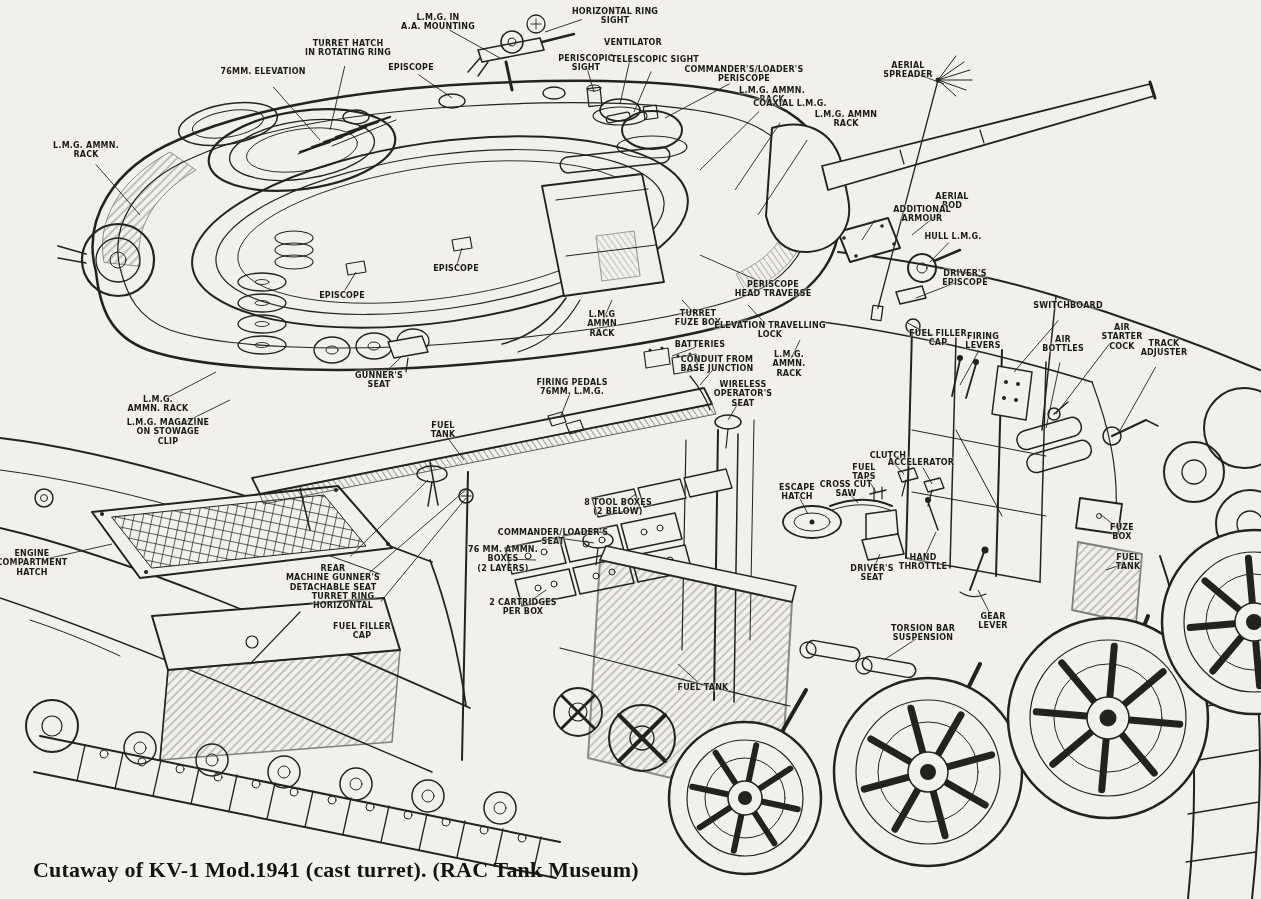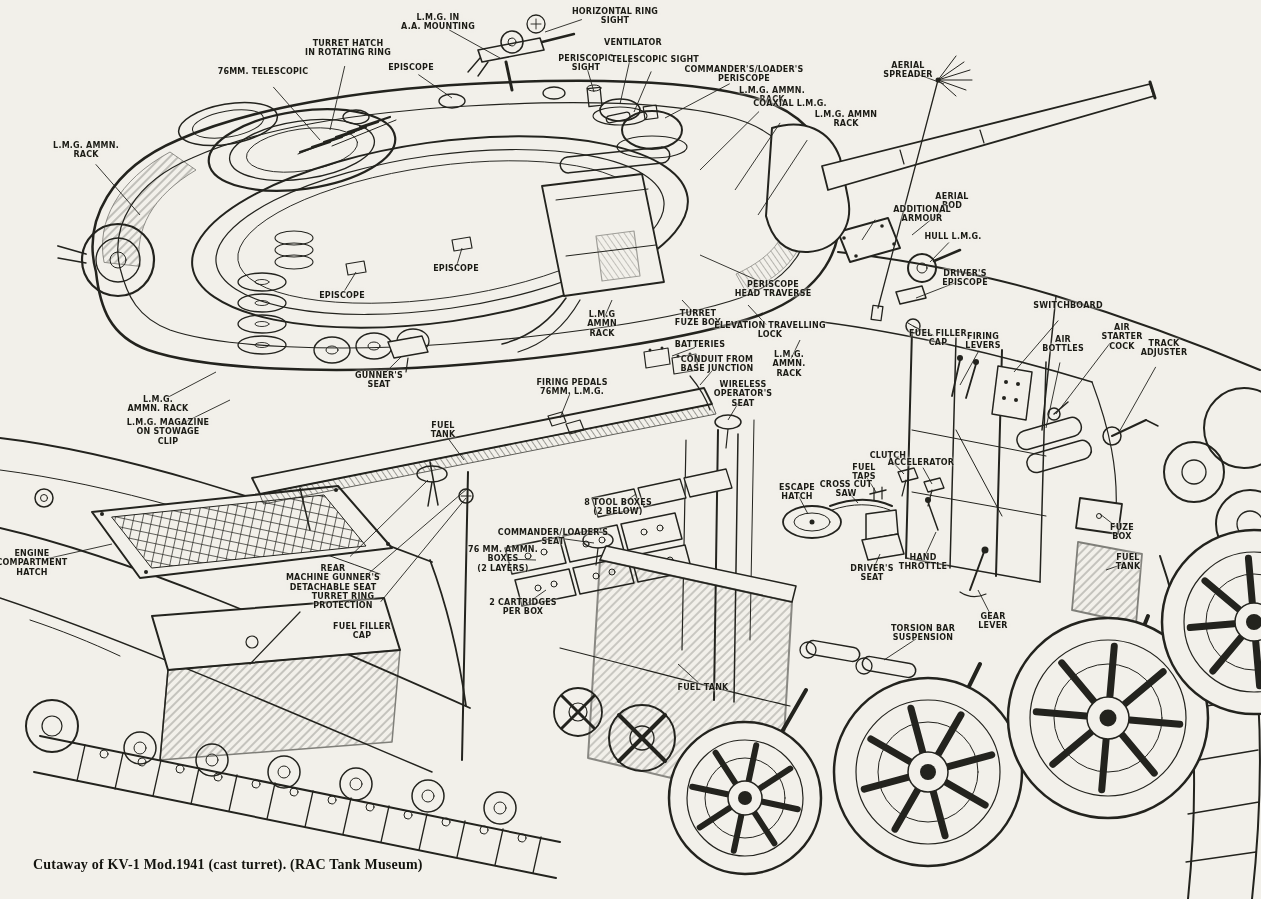--- a/index.html
+++ b/index.html
@@ -25,21 +25,21 @@
     transform:translate(-50%,-50%);
     font-size:8px; line-height:1.18;
     font-weight:bold; letter-spacing:0.2px;
     color:#1b1b15; text-align:center;
     white-space:pre-line;
     text-shadow:0 0 2px rgba(242,240,234,.95), 0 0 4px rgba(242,240,234,.9);
   }
   .caption {
     position:absolute; left:33px; top:857px;
     font-family:"Liberation Serif", serif;
-    font-weight:bold; font-size:14px;
+    font-weight:bold; font-size:22px;
     color:#14140f; letter-spacing:0.2px;
   }
 </style>
 </head>
 <body>
 
 <div class="figure">
 
   <svg id="art" viewBox="0 0 1261 899" xmlns="http://www.w3.org/2000/svg">
     <defs>
@@ -507,21 +507,21 @@
       <div class="label" style="left: 438px; top: 22px;">L.M.G. IN
 A.A. MOUNTING</div>
       <div class="label" style="left: 590px; top: 16px; margin-left: 25px;">HORIZONTAL RING
 SIGHT</div>
       <div class="label" style="left: 348px; top: 48px;">TURRET HATCH
 IN ROTATING RING</div>
       <div class="label" style="left: 633px; top: 43px;">VENTILATOR</div>
       <div class="label" style="left: 586px; top: 63px;">PERISCOPIC
 SIGHT</div>
       <div class="label" style="left: 655px; top: 60px;">TELESCOPIC SIGHT</div>
-      <div class="label" style="left: 263px; top: 72px;">76MM. TELESCOPIC</div>
+      <div class="label" style="left: 263px; top: 72px;">76MM. ELEVATION</div>
       <div class="label" style="left: 411px; top: 68px;">EPISCOPE</div>
       <div class="label" style="left: 744px; top: 74px;">COMMANDER'S/LOADER'S
 PERISCOPE</div>
       <div class="label" style="left: 772px; top: 95px;">L.M.G. AMMN.
 RACK</div>
       <div class="label" style="left: 790px; top: 104px;">COAXIAL L.M.G.</div>
       <div class="label" style="left: 846px; top: 119px;">L.M.G. AMMN
 RACK</div>
       <div class="label" style="left: 908px; top: 70px;">AERIAL
 SPREADER</div>
@@ -597,21 +597,21 @@
       <div class="label" style="left: 872px; top: 573px;">DRIVER'S
 SEAT</div>
       <div class="label" style="left: 1122px; top: 532px;">FUZE
 BOX</div>
       <div class="label" style="left: 1128px; top: 562px;">FUEL
 TANK</div>
       <div class="label" style="left: 333px; top: 578px;">REAR
 MACHINE GUNNER'S
 DETACHABLE SEAT</div>
       <div class="label" style="left: 343px; top: 601px;">TURRET RING
-PROTECTION</div>
+HORIZONTAL</div>
       <div class="label" style="left: 523px; top: 607px;">2 CARTRIDGES
 PER BOX</div>
       <div class="label" style="left: 993px; top: 621px;">GEAR
 LEVER</div>
       <div class="label" style="left: 362px; top: 631px;">FUEL FILLER
 CAP</div>
       <div class="label" style="left: 923px; top: 633px;">TORSION BAR
 SUSPENSION</div>
       <div class="label" style="left: 703px; top: 688px;">FUEL TANK</div>
     </div>

